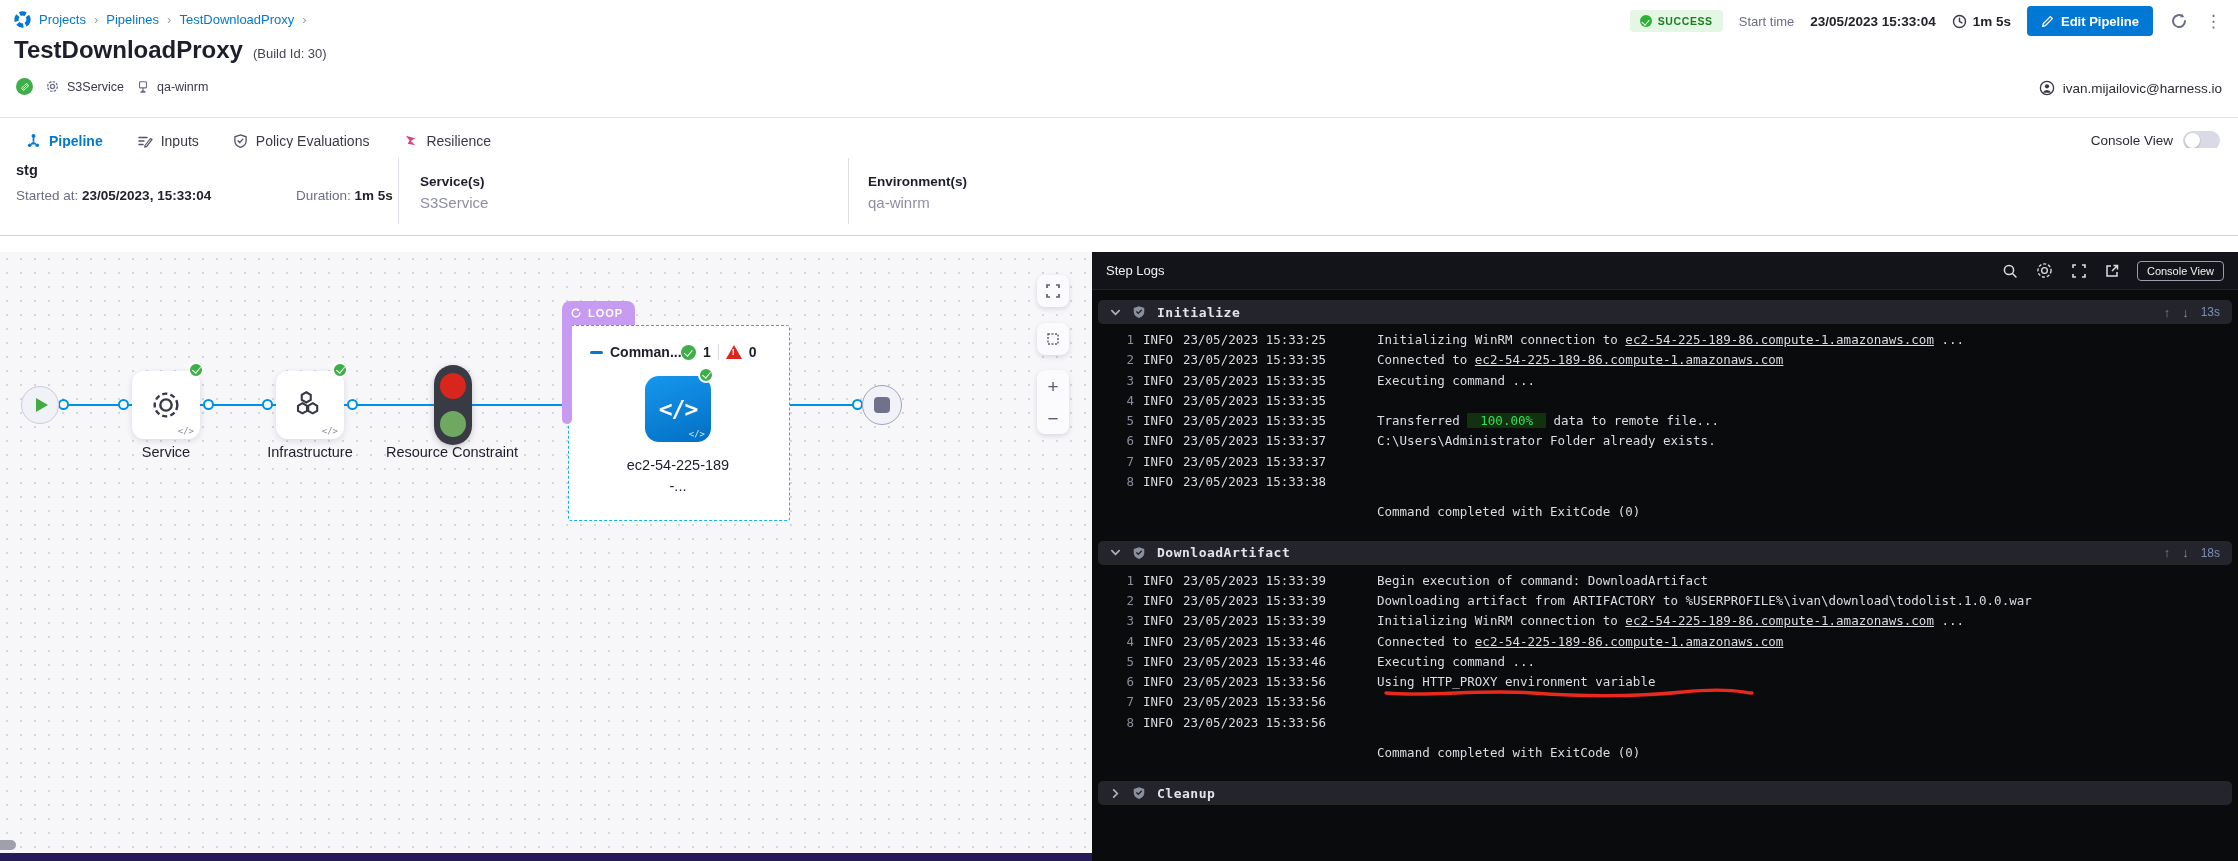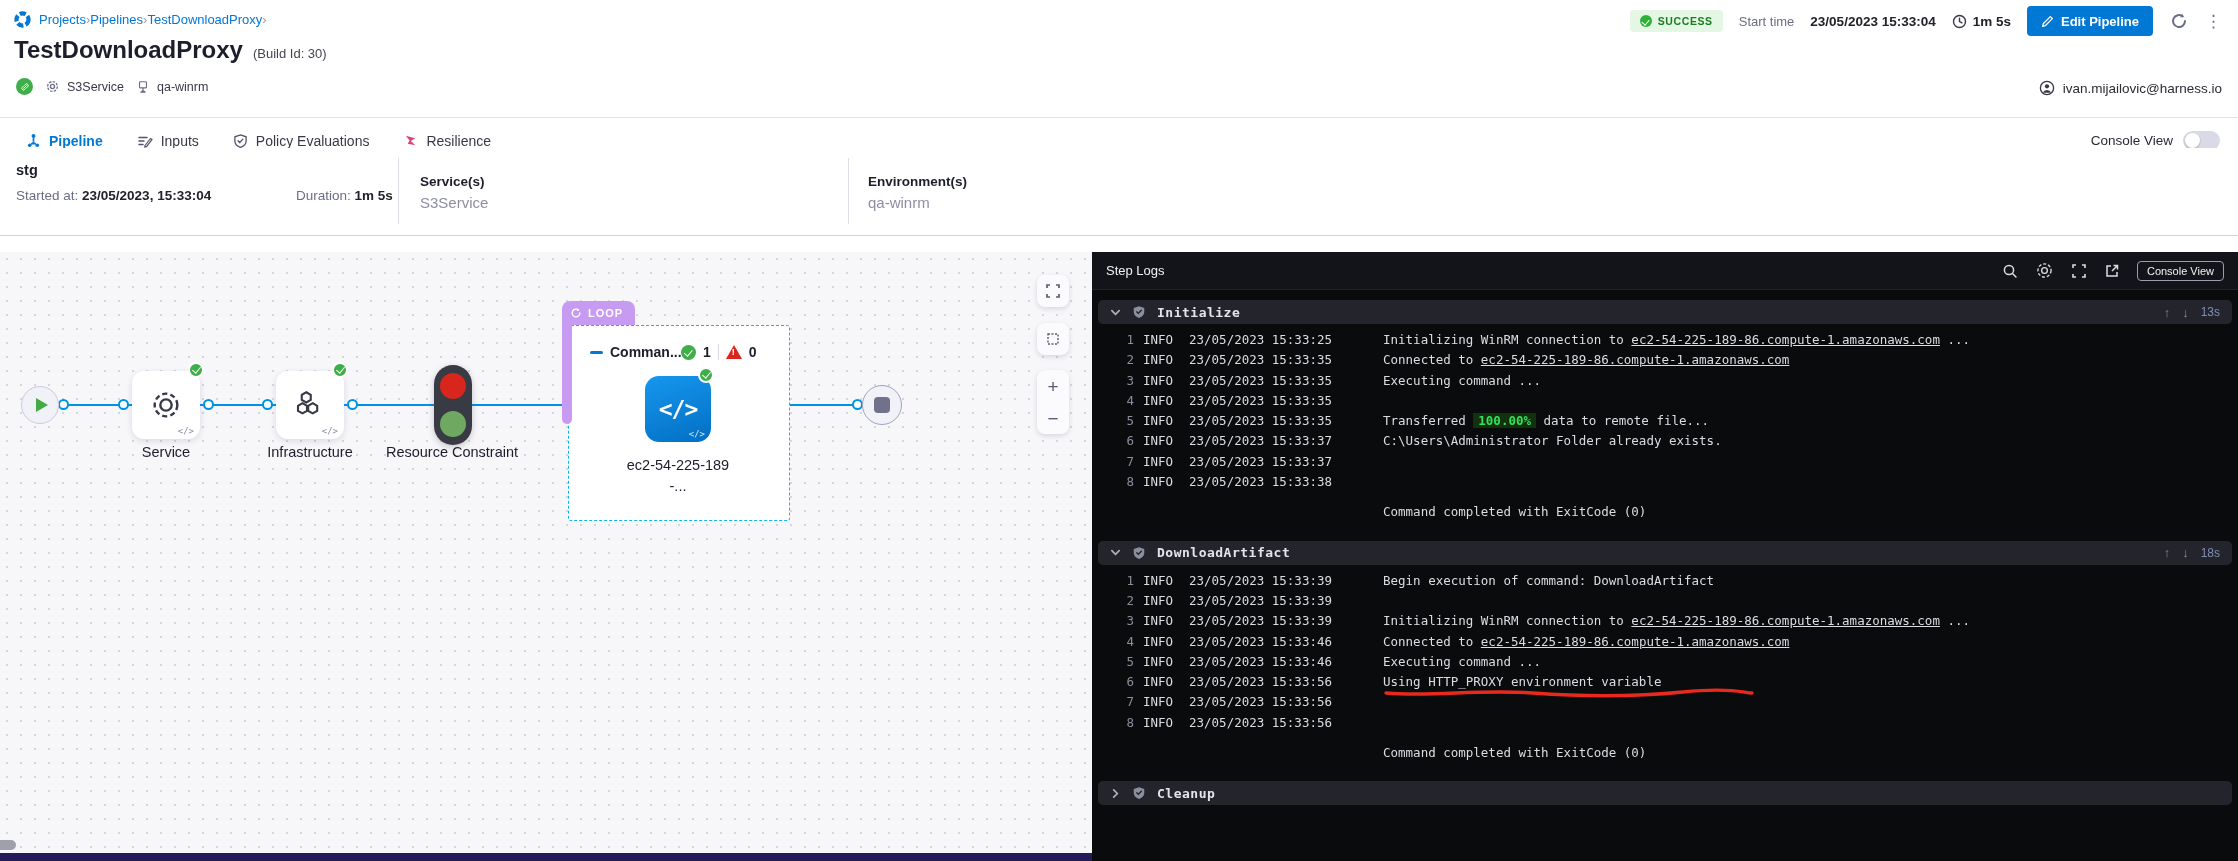--- a/index.html
+++ b/index.html
@@ -115,39 +115,39 @@
   .console-btn { background:transparent; border:1px solid #9b9caf; color:#f2f2f5; font-size:11px; padding:3px 9px; border-radius:4px; cursor:pointer; }
   .sectionbar { margin:10px 6px 0 6px; height:24px; border-radius:5px; background:#24252c; display:flex; align-items:center; padding:0 12px; gap:11px; cursor:pointer; }
   .sec-name { font-family:"DejaVu Sans Mono", monospace; font-size:13px; font-weight:bold; color:#e4e4ea; letter-spacing:.5px; }
   .sec-right { margin-left:auto; display:flex; align-items:center; gap:12px; }
   .sec-arrow { color:#8c8da0; font-size:13px; cursor:pointer; }
   .sec-dur { color:#7d8fb5; font-size:12px; }
   .sec-content { padding:6px 0 8px 0; }
   .logrow { display:flex; font-family:"DejaVu Sans Mono", monospace; font-size:12.5px; line-height:20.3px; position:relative; white-space:pre; }
   .ln-num { width:42px; text-align:right; color:#8c8da0; flex:0 0 auto; }
   .ln-level { width:37px; margin-left:9px; color:#dcdce3; flex:0 0 auto; }
-  .ln-time { width:185px; margin-left:9px; color:#dcdce3; flex:0 0 auto; }
+  .ln-time { width:185px; margin-left:3px; color:#dcdce3; flex:0 0 auto; }
   .ln-msg { margin-left:9px; color:#dcdce3; }
   .ln-msg a { color:#dcdce3; text-decoration:underline; cursor:pointer; }
-  .hl-green { color:#33e05c; font-weight:bold; background:#12320f; padding:0 5px; }
+  .hl-green { color:#33e05c; font-weight:normal; background:#12320f; padding:0 13px; }
   .spacer { height:10px; }
   .squiggle { position:absolute; left:291px; top:15px; pointer-events:none; }
 </style>
 </head>
 <body>
 
 <div class="page">
 
   <div class="crumb-row">
     <span style="display:flex">
       <svg width="17" height="17" viewBox="0 0 24 24">
           <circle cx="12" cy="12" r="8.5" fill="none" stroke="#0278d5" stroke-width="6" stroke-dasharray="8.5 3.2"></circle>
         </svg>
     </span>
-    <span id="crumbs" style="display:flex;align-items:flex-end;gap:0">
+    <span id="crumbs" style="display:flex;align-items:flex-end;gap:8px">
         <span class="crumb-link">Projects</span>
         <span class="crumb-sep">›</span>
         <span class="crumb-link">Pipelines</span>
         <span class="crumb-sep">›</span>
         <span class="crumb-link">TestDownloadProxy</span>
         <span class="crumb-sep">›</span>
       </span>
   </div>
 
   <div class="hdr-right">
@@ -457,21 +457,21 @@
           </span>
           <span class="sec-name">DownloadArtifact</span>
           <span class="sec-right">
             <span class="sec-arrow">↑</span>
             <span class="sec-arrow">↓</span>
             <span class="sec-dur">18s</span>
           </span>
         </div>
         <div class="sec-content">
           <div class="logrow"><span class="ln-num">1</span><span class="ln-level">INFO</span><span class="ln-time">23/05/2023 15:33:39</span><span class="ln-msg"><span>Begin execution of command: DownloadArtifact</span></span></div>
-          <div class="logrow"><span class="ln-num">2</span><span class="ln-level">INFO</span><span class="ln-time">23/05/2023 15:33:39</span></div>
+          <div class="logrow"><span class="ln-num">2</span><span class="ln-level">INFO</span><span class="ln-time">23/05/2023 15:33:39</span><span class="ln-msg"><span>Downloading artifact from ARTIFACTORY to %USERPROFILE%\ivan\download\todolist.1.0.0.war</span></span></div>
           <div class="logrow"><span class="ln-num">3</span><span class="ln-level">INFO</span><span class="ln-time">23/05/2023 15:33:39</span><span class="ln-msg"><span>Initializing WinRM connection to </span><a>ec2-54-225-189-86.compute-1.amazonaws.com</a><span> ...</span></span></div>
           <div class="logrow"><span class="ln-num">4</span><span class="ln-level">INFO</span><span class="ln-time">23/05/2023 15:33:46</span><span class="ln-msg"><span>Connected to </span><a>ec2-54-225-189-86.compute-1.amazonaws.com</a></span></div>
           <div class="logrow"><span class="ln-num">5</span><span class="ln-level">INFO</span><span class="ln-time">23/05/2023 15:33:46</span><span class="ln-msg"><span>Executing command ...</span></span></div>
           <div class="logrow"><span class="ln-num">6</span><span class="ln-level">INFO</span><span class="ln-time">23/05/2023 15:33:56</span><span class="ln-msg"><span>Using HTTP_PROXY environment variable</span></span><svg class="squiggle" width="372" height="12" viewBox="0 0 372 12">
               <path d="M3 6 C 50 10, 95 2, 150 6 S 250 10, 300 5 S 360 6, 369 6" fill="none" stroke="#e8291c" stroke-width="3.4" stroke-linecap="round"></path>
             </svg></div>
           <div class="logrow"><span class="ln-num">7</span><span class="ln-level">INFO</span><span class="ln-time">23/05/2023 15:33:56</span><span class="ln-msg"></span></div>
           <div class="logrow"><span class="ln-num">8</span><span class="ln-level">INFO</span><span class="ln-time">23/05/2023 15:33:56</span><span class="ln-msg"></span></div>
           <div class="spacer"></div>
           <div class="logrow"><span class="ln-num"></span><span class="ln-level"></span><span class="ln-time"></span><span class="ln-msg"><span>Command completed with ExitCode (0)</span></span></div>

